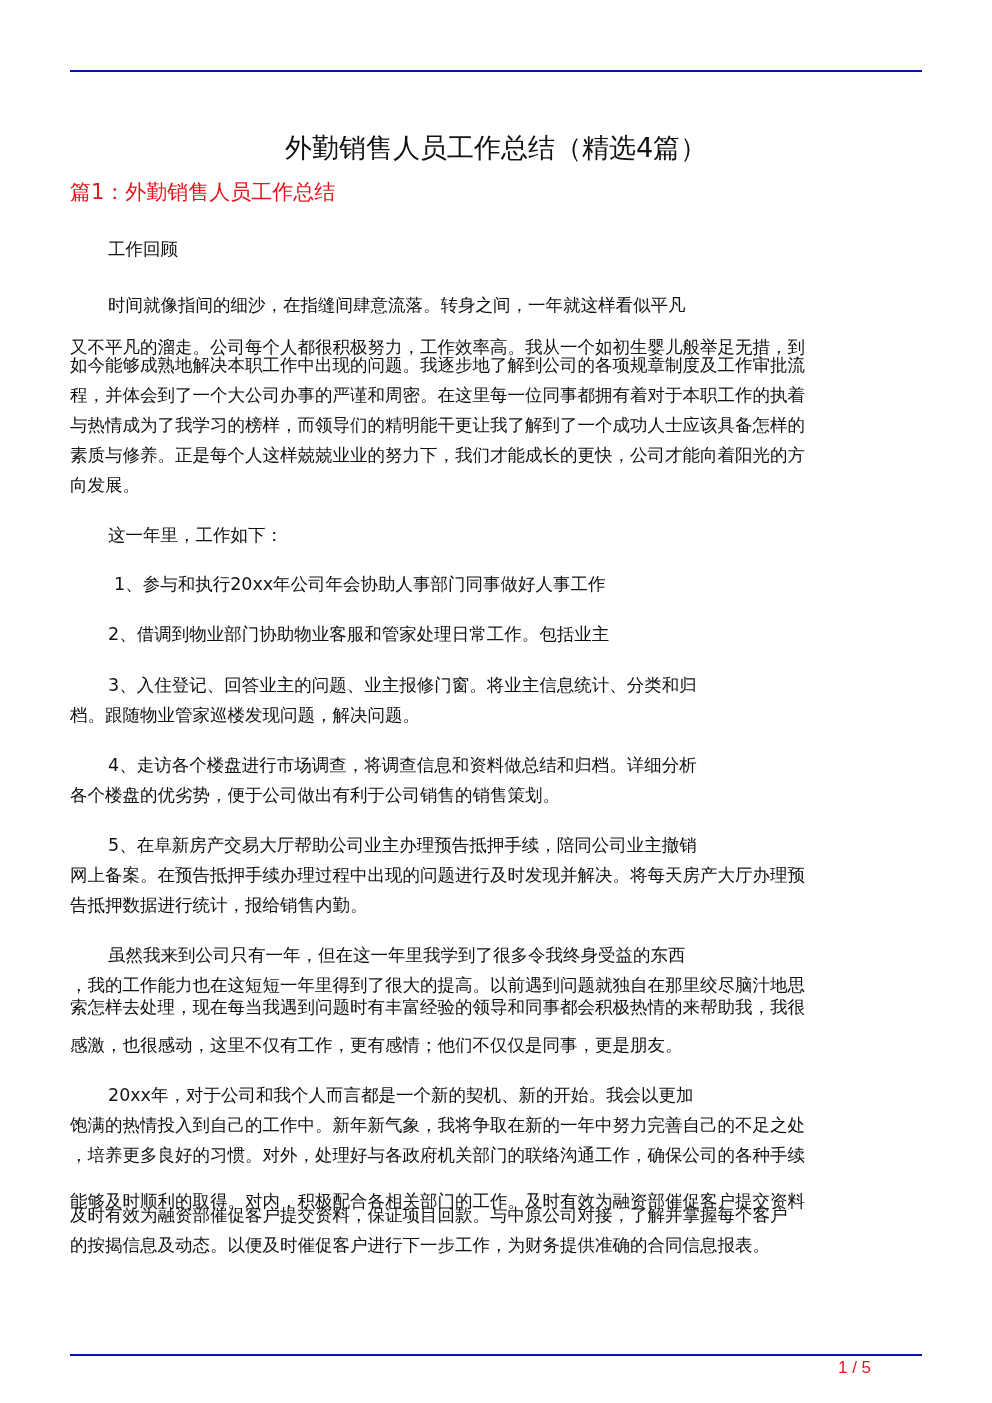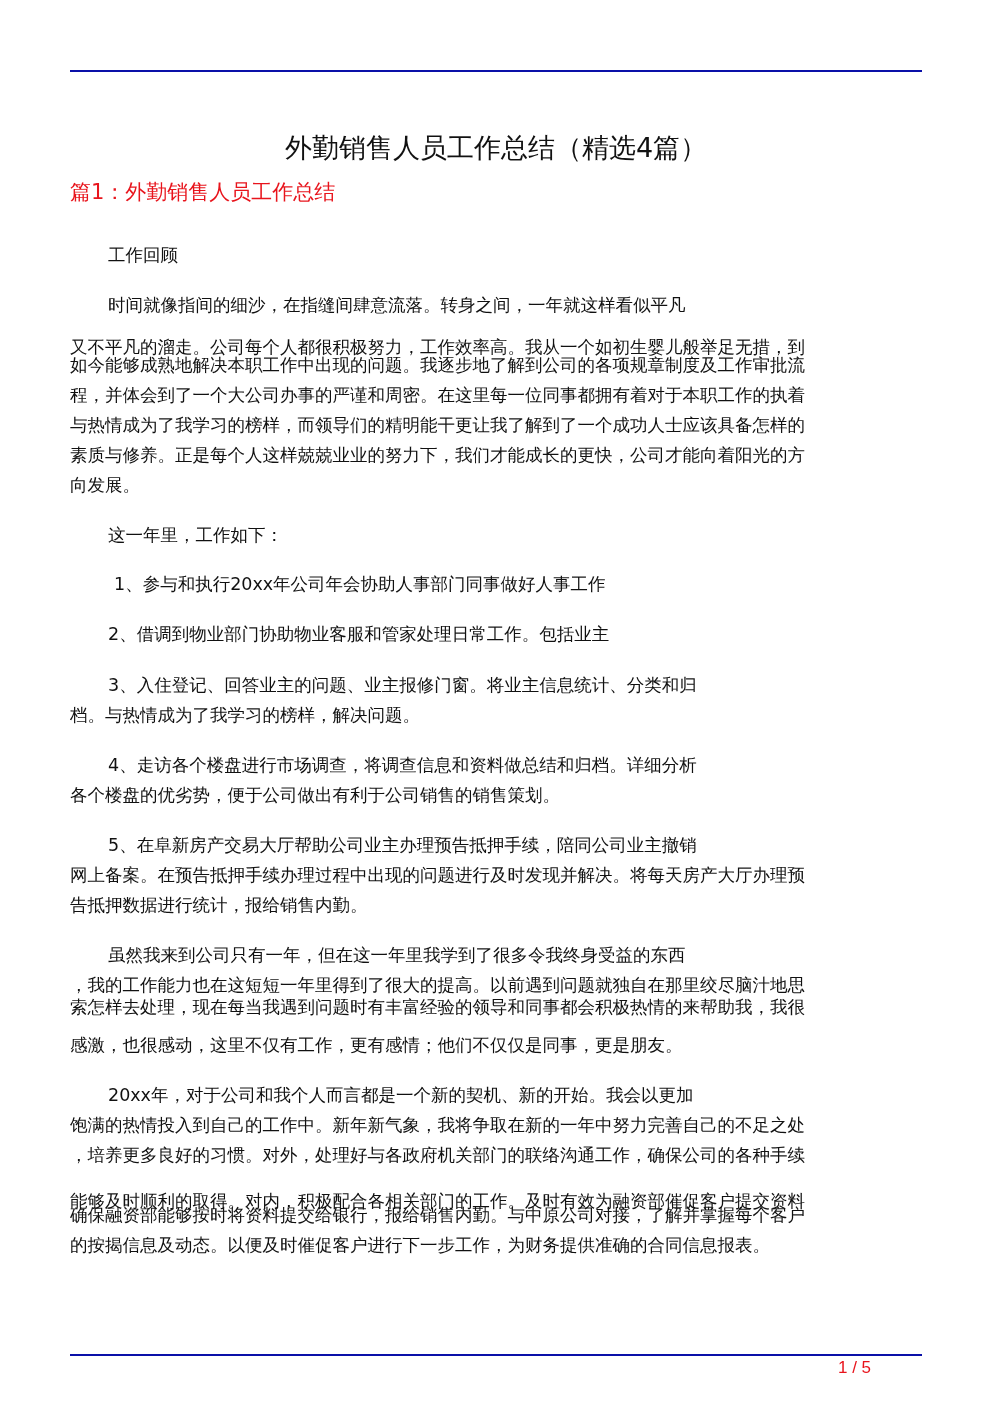--- a/index.html
+++ b/index.html
@@ -68,45 +68,45 @@
 </head>
 <body>
 
 <div class="rule top"></div>
 
 <h1 class="doc-title">外勤销售人员工作总结（精选4篇）</h1>
 
 <h2 class="section-title">篇1：外勤销售人员工作总结</h2>
 
 <div id="body-lines">
-    <div class="line indent" style="top: 241px; font-family: Liberation Mono, monospace;">工作回顾</div>
+    <div class="line indent" style="top: 234px;">工作回顾</div>
     <div class="line indent" style="top: 290px;">时间就像指间的细沙，在指缝间肆意流落。转身之间，一年就这样看似平凡</div>
     <div class="line" style="top: 332px;">又不平凡的溜走。公司每个人都很积极努力，工作效率高。我从一个如初生婴儿般举足无措，到</div>
     <div class="line" style="top: 350px;">如今能够成熟地解决本职工作中出现的问题。我逐步地了解到公司的各项规章制度及工作审批流</div>
     <div class="line" style="top: 380px;">程，并体会到了一个大公司办事的严谨和周密。在这里每一位同事都拥有着对于本职工作的执着</div>
     <div class="line" style="top: 410px;">与热情成为了我学习的榜样，而领导们的精明能干更让我了解到了一个成功人士应该具备怎样的</div>
     <div class="line" style="top: 440px;">素质与修养。正是每个人这样兢兢业业的努力下，我们才能成长的更快，公司才能向着阳光的方</div>
     <div class="line" style="top: 470px;">向发展。</div>
     <div class="line indent" style="top: 520px;">这一年里，工作如下：</div>
     <div class="line indent" style="top: 569px; margin-left: 6px;">1、参与和执行20xx年公司年会协助人事部门同事做好人事工作</div>
     <div class="line indent" style="top: 619px;">2、借调到物业部门协助物业客服和管家处理日常工作。包括业主</div>
     <div class="line indent" style="top: 670px;">3、入住登记、回答业主的问题、业主报修门窗。将业主信息统计、分类和归</div>
-    <div class="line" style="top: 700px;">档。与热情成为了我学习的榜样，解决问题。</div>
+    <div class="line" style="top: 700px;">档。跟随物业管家巡楼发现问题，解决问题。</div>
     <div class="line indent" style="top: 750px;">4、走访各个楼盘进行市场调查，将调查信息和资料做总结和归档。详细分析</div>
     <div class="line" style="top: 780px;">各个楼盘的优劣势，便于公司做出有利于公司销售的销售策划。</div>
     <div class="line indent" style="top: 830px;">5、在阜新房产交易大厅帮助公司业主办理预告抵押手续，陪同公司业主撤销</div>
     <div class="line" style="top: 860px;">网上备案。在预告抵押手续办理过程中出现的问题进行及时发现并解决。将每天房产大厅办理预</div>
     <div class="line" style="top: 890px;">告抵押数据进行统计，报给销售内勤。</div>
     <div class="line indent" style="top: 940px;">虽然我来到公司只有一年，但在这一年里我学到了很多令我终身受益的东西</div>
     <div class="line" style="top: 970px;">，我的工作能力也在这短短一年里得到了很大的提高。以前遇到问题就独自在那里绞尽脑汁地思</div>
     <div class="line" style="top: 992px;">索怎样去处理，现在每当我遇到问题时有丰富经验的领导和同事都会积极热情的来帮助我，我很</div>
     <div class="line" style="top: 1030px;">感激，也很感动，这里不仅有工作，更有感情；他们不仅仅是同事，更是朋友。</div>
     <div class="line indent" style="top: 1080px;">20xx年，对于公司和我个人而言都是一个新的契机、新的开始。我会以更加</div>
     <div class="line" style="top: 1110px;">饱满的热情投入到自己的工作中。新年新气象，我将争取在新的一年中努力完善自己的不足之处</div>
     <div class="line" style="top: 1140px;">，培养更多良好的习惯。对外，处理好与各政府机关部门的联络沟通工作，确保公司的各种手续</div>
     <div class="line" style="top: 1186px;">能够及时顺利的取得。对内，积极配合各相关部门的工作。及时有效为融资部催促客户提交资料</div>
-    <div class="line" style="top: 1200px;">确保融资部能够按时将资料提交给银行，报给销售内勤。与中原公司对接，了解并掌握每个客户</div>
+    <div class="line" style="top: 1200px;">及时有效为融资部催促客户提交资料，保证项目回款。与中原公司对接，了解并掌握每个客户</div>
     <div class="line" style="top: 1230px;">的按揭信息及动态。以便及时催促客户进行下一步工作，为财务提供准确的合同信息报表。</div>
   </div>
 
 <div class="rule bottom"></div>
 
 <div class="page-number">1 / 5</div>
 
 </body></html>

